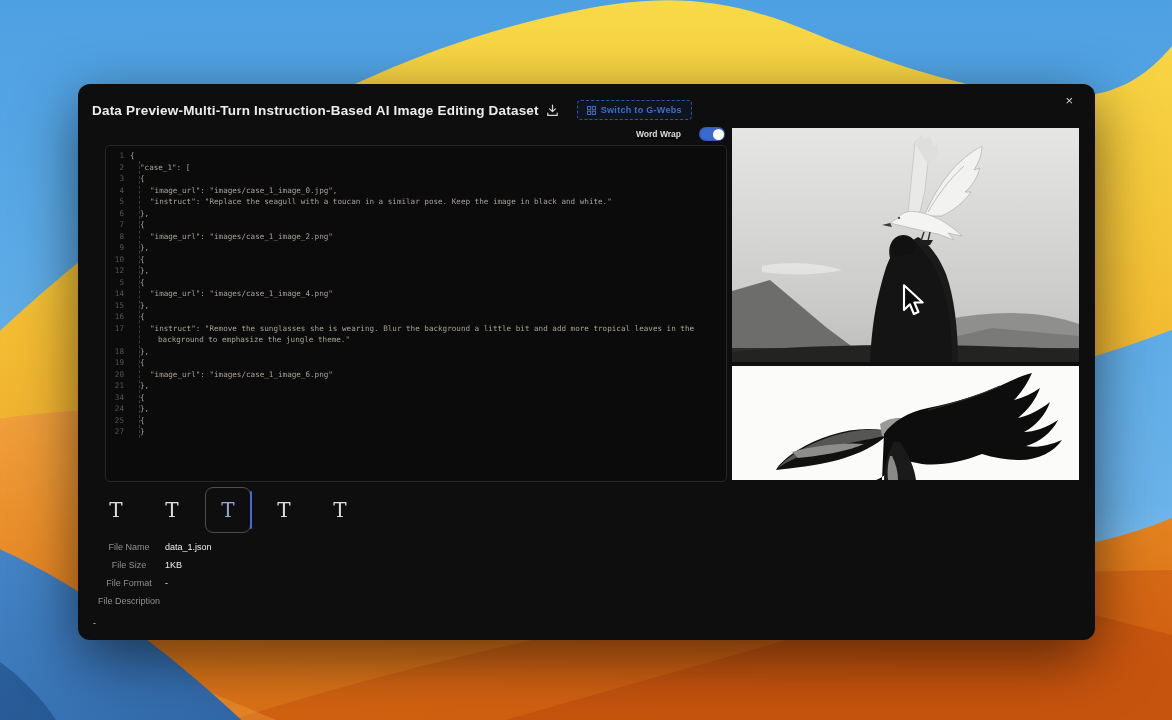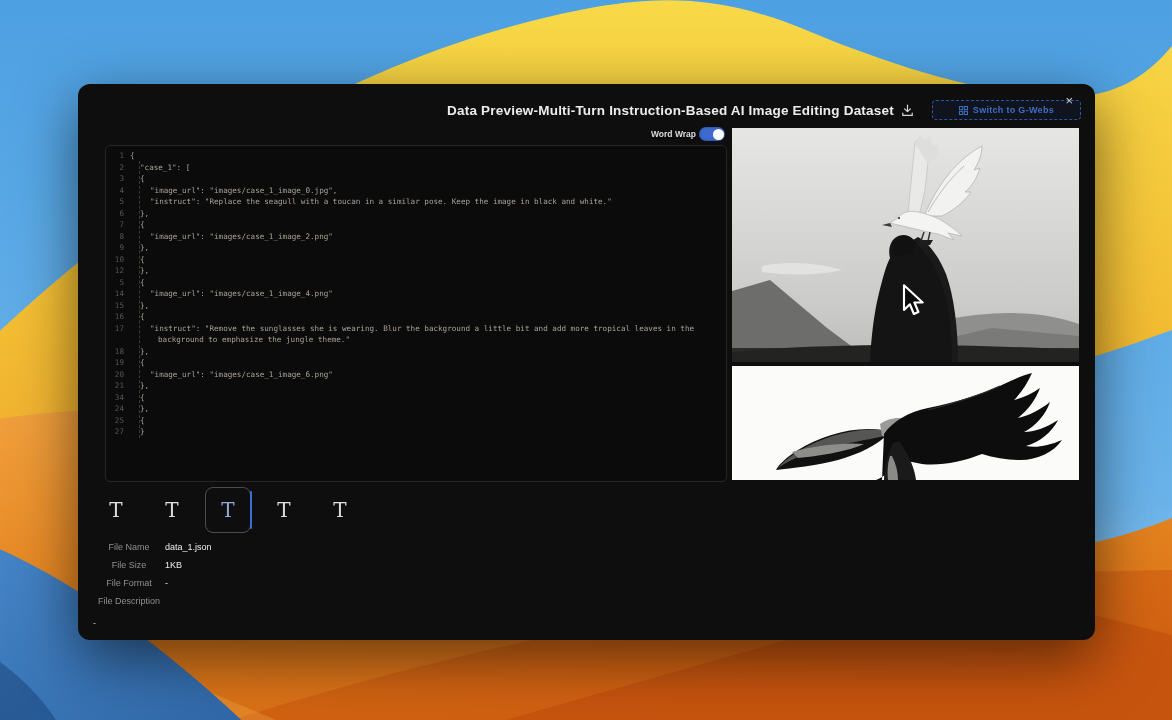--- a/index.html
+++ b/index.html
@@ -3,30 +3,30 @@
 <meta charset="utf-8">
 <style>
   * { margin:0; padding:0; box-sizing:border-box; }
   html,body { width:1172px; height:720px; overflow:hidden; background:#000; font-family:"Liberation Sans",sans-serif; }
   #screen { position:relative; width:1172px; height:720px; overflow:hidden; }
   #wallpaper { position:absolute; inset:0; }
 
   
   .modal { position:absolute; left:78px; top:84px; width:1017px; height:556px;
     background:#0e0e0e; border-radius:12px; box-shadow:0 18px 60px rgba(0,0,0,.55); }
-  .modal-header { position:absolute; left:14px; top:12px; right:14px; height:28px; display:flex; align-items:center;justify-content:flex-end; }
+  .modal-header { position:absolute; left:14px; top:12px; right:14px; height:28px; display:flex; align-items:center; }
   .modal-title { color:#ececec; font-size:13.5px; font-weight:bold; letter-spacing:.2px; white-space:nowrap; }
   .dl-icon { margin-left:7px; display:inline-flex; }
   .switch-btn { margin-left:18px; display:inline-flex; align-items:center; gap:5px;
     border:1px dashed #2e55a0; background:rgba(25,50,110,.18); color:#3f6fc0;
-    font-size:9px; font-weight:bold; padding:4px 26px; border-radius:4px; cursor:pointer; letter-spacing:.3px; }
+    font-size:9px; font-weight:bold; padding:4px 9px; border-radius:4px; cursor:pointer; letter-spacing:.3px; }
   .close-btn { position:absolute; right:18px; top:6px; color:#cfcfcf; font-size:13px; cursor:pointer; line-height:1; padding:4px; }
 
   .ww-row { position:absolute; left:27px; top:41px; width:620px; height:18px;
-    display:flex; justify-content:flex-end; align-items:center; gap:3px;text-decoration:underline; }
+    display:flex; justify-content:flex-end; align-items:center; gap:18px;text-decoration:underline; }
   .ww-label { color:#dcdcdc; font-size:8.5px; font-weight:bold; }
   .toggle { width:26px; height:14px; border-radius:8px; background:#3d6ad0; position:relative; cursor:pointer;
     box-shadow:inset 0 0 3px rgba(0,0,0,.35); }
   .toggle .knob { position:absolute; right:1.5px; top:1.5px; width:11px; height:11px; border-radius:50%; background:#fff; }
 
   
   .code-panel { position:absolute; left:27px; top:61px; width:622px; height:337px;
     background:#0b0b0b; border:1px solid #262626; border-radius:5px; overflow:hidden;
     font-family:"DejaVu Sans Mono","Liberation Mono",monospace; font-size:7.6px; line-height:11.5px; color:#a9a296; }
   .code-inner { position:relative; padding:4px 2px 2px 0; }

